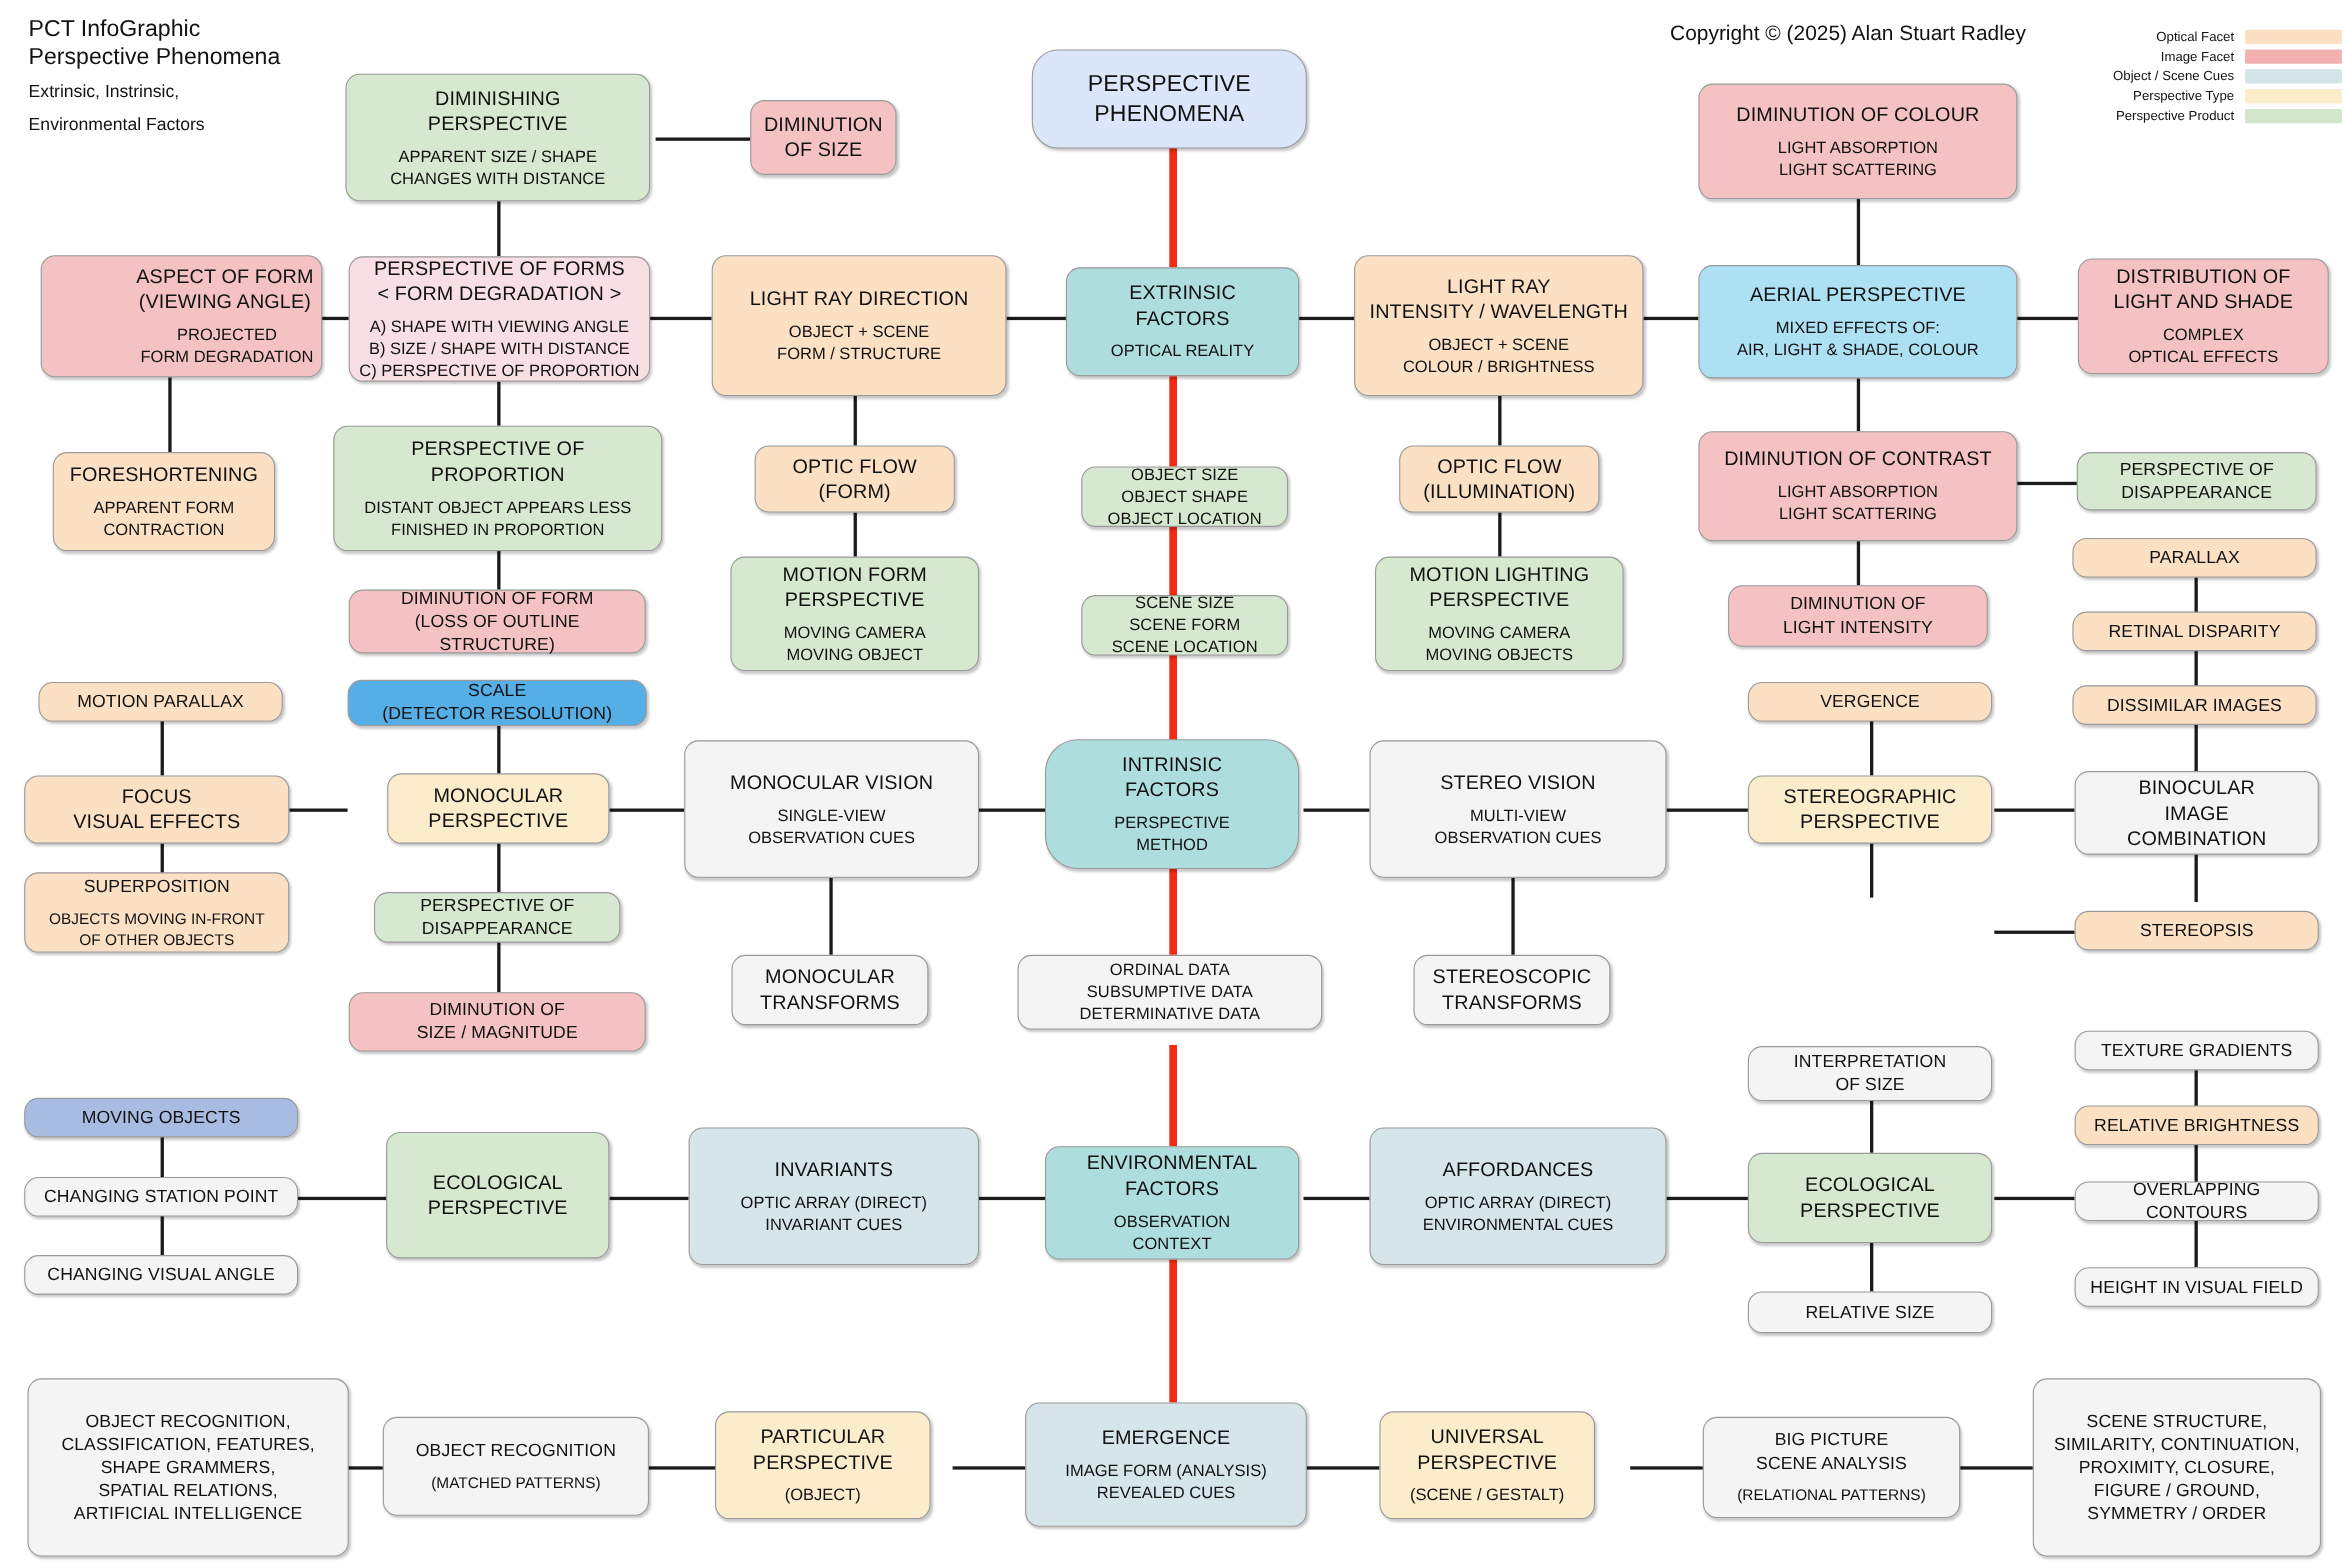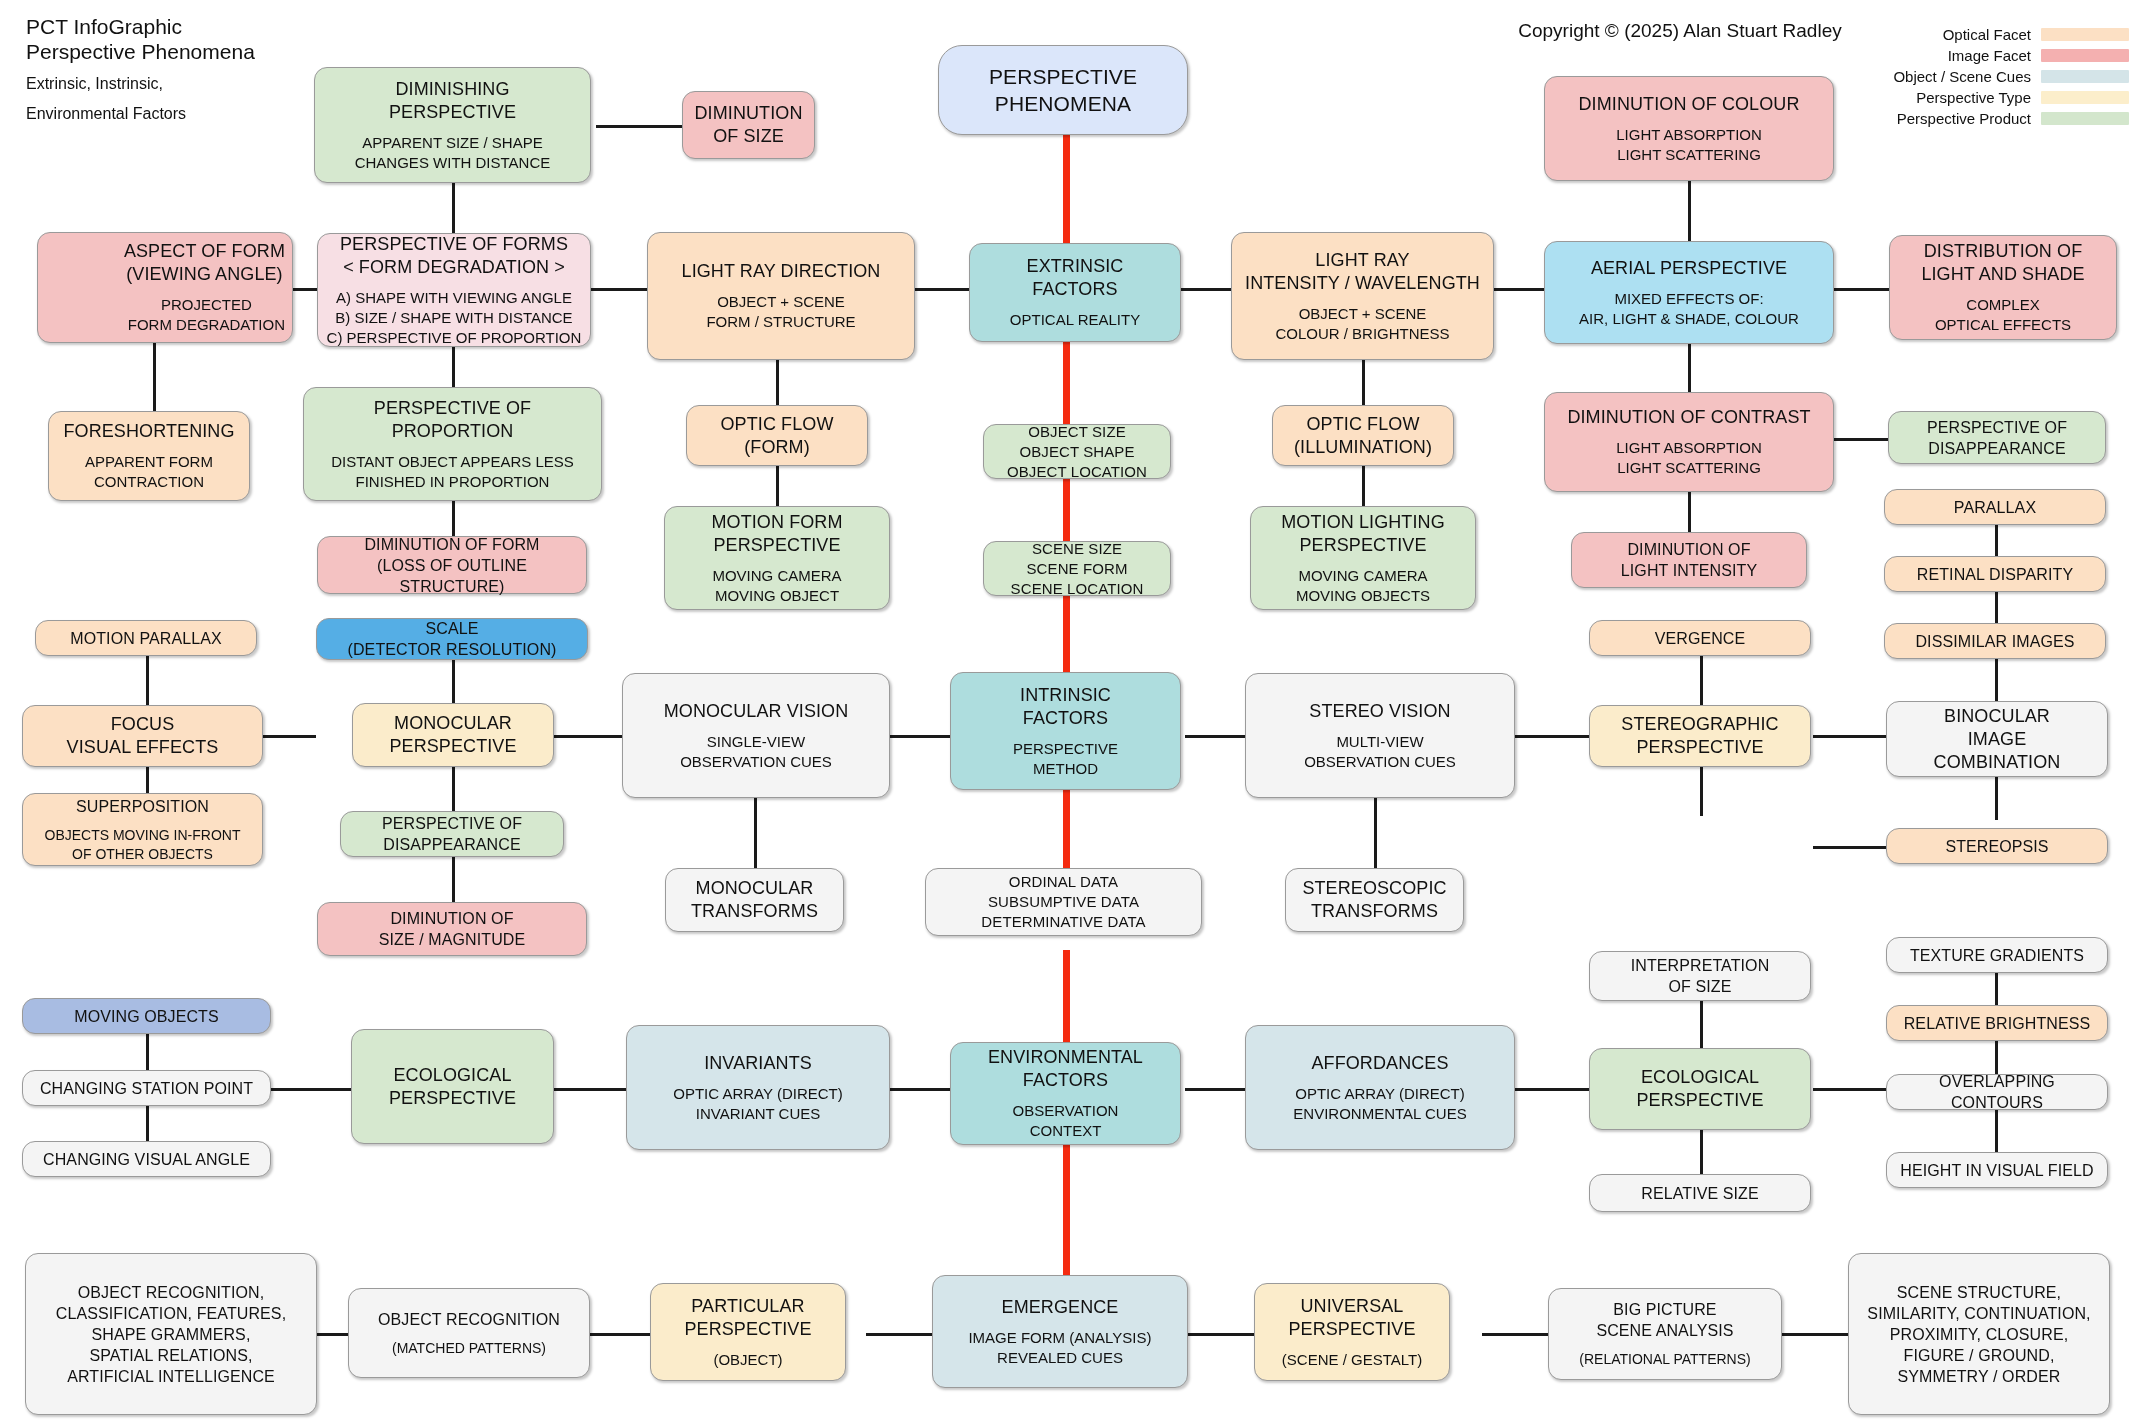--- a/index.html
+++ b/index.html
@@ -29,21 +29,21 @@
   #copyright{
     position:absolute; left:1480px; top:20px; width:400px;
     text-align:center; font-size:19px; color:#111;
   }
   
   #legend{
     position:absolute; right:18px; top:26px;
     display:flex; flex-direction:column; gap:4px;
   }
   .legend-row{ display:flex; align-items:center; justify-content:flex-end; gap:10px;}
-  .legend-label{ font-size:15px; color:#111; text-align:right; }
+  .legend-label{ font-size:12px; color:#111; text-align:right; }
   .legend-swatch{ width:88px; height:13px; border-radius:1px; }
 
   
   .conn{ position:absolute; background:#1a1a1a; z-index:1;}
   .conn.h{ height:3px; }
   .conn.v{ width:3px; }
   .spine{ position:absolute; background:#f42b10; width:7px; z-index:1;}
 
   
   .node{
@@ -351,21 +351,21 @@
 
   <div class="node" style="left: 622px; top: 673px; width: 268px; height: 125px; background: rgb(244, 244, 244);">
     <div class="hd">MONOCULAR VISION</div>
     <div class="sb">SINGLE-VIEW<br>OBSERVATION CUES</div>
   </div>
 
   <div class="node" style="left: 665px; top: 868px; width: 179px; height: 64px; background: rgb(244, 244, 244);">
     <div class="hd">MONOCULAR<br>TRANSFORMS</div>
   </div>
 
-  <div class="node" style="left: 950px; top: 672px; width: 231px; height: 118px; background: rgb(174, 221, 222);">
+  <div class="node" style="left: 950px; top: 672px; width: 231px; height: 118px; background: rgb(174, 221, 222); border-radius: 30px;">
     <div class="hd">INTRINSIC<br>FACTORS</div>
     <div class="sb">PERSPECTIVE<br>METHOD</div>
   </div>
 
   <div class="node tiny" style="left: 925px; top: 868px; width: 277px; height: 68px; background: rgb(244, 244, 244);">
     <div class="hd">ORDINAL DATA<br>SUBSUMPTIVE DATA<br>DETERMINATIVE DATA</div>
   </div>
 
   <div class="node" style="left: 1245px; top: 673px; width: 270px; height: 125px; background: rgb(244, 244, 244);">
     <div class="hd">STEREO VISION</div>

